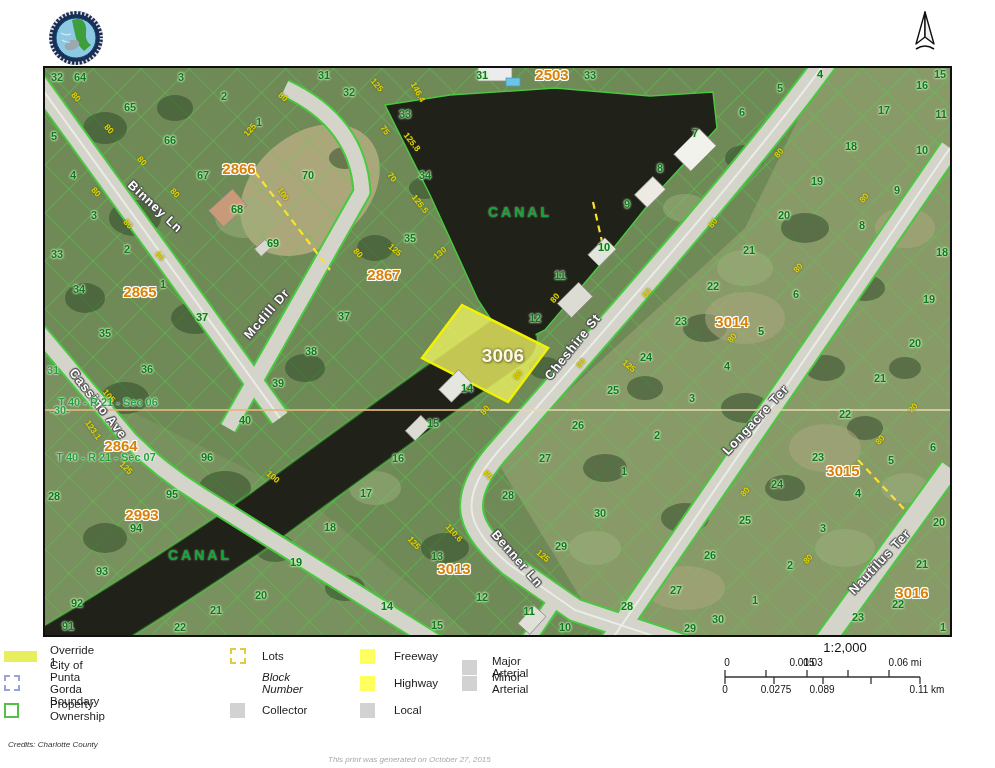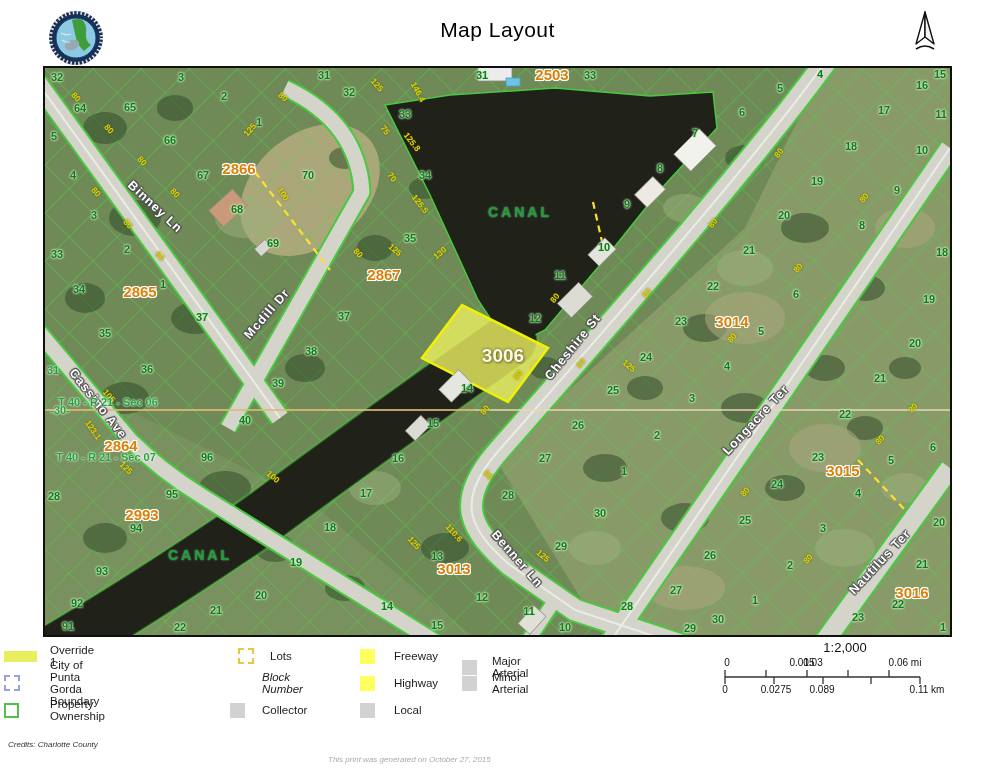--- a/index.html
+++ b/index.html
@@ -52,21 +52,20 @@
 
   <svg id="app-logo" style="position:absolute;left:47px;top:9px;" width="58" height="58" viewBox="0 0 58 58">
     <circle cx="29" cy="29" r="27" fill="#1b2f55"></circle>
     <circle cx="29" cy="29" r="25.5" fill="none" stroke="rgba(255,255,255,.85)" stroke-width="3.4" stroke-dasharray="1.6,2.4"></circle>
     <circle cx="29" cy="29" r="20" fill="#8ec9e4" stroke="#0a4a7a" stroke-width="1"></circle>
     <path d="M25,11 q9,-3 12,2 q3,5 2,11 q-1,8 5,12 l-7,6 q-6,-5 -8,-13 q-2,-8 -4,-18 z" fill="#3f9e3c"></path>
     <ellipse cx="25" cy="36" rx="7.5" ry="5" fill="#9aa8b0" transform="rotate(-20 25 36)"></ellipse>
     <path d="M14,24 q5,3 10,1 M15,31 q4,3 8,2" stroke="rgba(255,255,255,.6)" stroke-width="1.2" fill="none"></path>
   </svg>
 
-  <div id="page-title">Map Layout</div>
 
   <svg style="position:absolute;left:905px;top:8px;" width="40" height="56" viewBox="0 0 40 56">
     <polygon points="20,4 11,36 20,29" fill="#ffffff" stroke="#111" stroke-width="1.4" stroke-linejoin="round"></polygon>
     <polygon points="20,4 29,36 20,29" fill="#f2f2f2" stroke="#111" stroke-width="1.4" stroke-linejoin="round"></polygon>
     <path d="M11,41 Q20,35 29,41" fill="none" stroke="#111" stroke-width="1.6"></path>
     <text id="north-label" x="20" y="53" text-anchor="middle" font-family="Liberation Sans, sans-serif" font-size="11" font-weight="bold" fill="#111"></text>
   </svg>
 
   <div id="map-frame">
     <div id="map-inner">
@@ -186,21 +185,21 @@
           <rect x="-15" y="-10" width="30" height="20" fill="#dcdcd4" transform="translate(530,232) rotate(-45)"></rect>
           <rect x="-14" y="-9" width="28" height="18" fill="#e6e6e0" transform="translate(410,318) rotate(-45)"></rect>
           <rect x="-11" y="-7" width="22" height="14" fill="#dcdcd4" transform="translate(373,360) rotate(-45)"></rect>
           <rect x="-12" y="-8" width="24" height="16" fill="#e0e0d8" transform="translate(487,552) rotate(-48)"></rect>
           <rect x="433" y="-1" width="34" height="14" fill="#ececec"></rect>
           <rect x="461" y="10" width="14" height="8" fill="#6cc4e8" stroke="#4a9ec2"></rect>
         </g>
       </svg>
       <div id="map-labels">
           <span class="mlabel lot" style="left: 12px; top: 9px; transform: translate(-50%, -50%);">32</span>
-          <span class="mlabel lot" style="left: 35px; top: 9px; transform: translate(-50%, -50%); margin-top: 31px;">64</span>
+          <span class="mlabel lot" style="left: 35px; top: 9px; transform: translate(-50%, -50%);">64</span>
           <span class="mlabel lot" style="left: 136px; top: 9px; transform: translate(-50%, -50%);">3</span>
           <span class="mlabel lot" style="left: 179px; top: 28px; transform: translate(-50%, -50%);">2</span>
           <span class="mlabel lot" style="left: 214px; top: 54px; transform: translate(-50%, -50%);">1</span>
           <span class="mlabel lot" style="left: 85px; top: 39px; transform: translate(-50%, -50%);">65</span>
           <span class="mlabel lot" style="left: 125px; top: 72px; transform: translate(-50%, -50%);">66</span>
           <span class="mlabel lot" style="left: 158px; top: 107px; transform: translate(-50%, -50%);">67</span>
           <span class="mlabel lot" style="left: 192px; top: 141px; transform: translate(-50%, -50%);">68</span>
           <span class="mlabel lot" style="left: 228px; top: 175px; transform: translate(-50%, -50%);">69</span>
           <span class="mlabel lot" style="left: 263px; top: 107px; transform: translate(-50%, -50%);">70</span>
           <span class="mlabel lot" style="left: 279px; top: 7px; transform: translate(-50%, -50%);">31</span>
@@ -381,21 +380,21 @@
         <span class="lg-label" style="position: absolute; left: 46px;">Override 1</span>
       </div>
       <div class="lg-row" style="left: 4px; top: 32px; height: 22px;">
         <span class="sw sw-dashblue"></span>
         <span class="lg-label" style="position: absolute; left: 46px;">City of Punta Gorda Boundary</span>
       </div>
       <div class="lg-row" style="left: 4px; top: 59px; height: 22px;">
         <span class="sw sw-outlinegreen"></span>
         <span class="lg-label" style="position: absolute; left: 46px;">Property Ownership</span>
       </div>
-      <div class="lg-row" style="left: 238px; top: 5px; height: 22px;">
+      <div class="lg-row" style="left: 230px; top: 5px; height: 22px;">
         <span class="sw sw-dashyellow"></span>
         <span class="lg-label" style="position: absolute; left: 32px;">Lots</span>
       </div>
       <div class="lg-row" style="left: 230px; top: 32px; height: 22px;">
         <span class="sw sw-none"></span>
         <span class="lg-label" style="position: absolute; left: 32px; font-style: italic;">Block Number</span>
       </div>
       <div class="lg-row" style="left: 230px; top: 59px; height: 22px;">
         <span class="sw sw-gray"></span>
         <span class="lg-label" style="position: absolute; left: 32px;">Collector</span>

